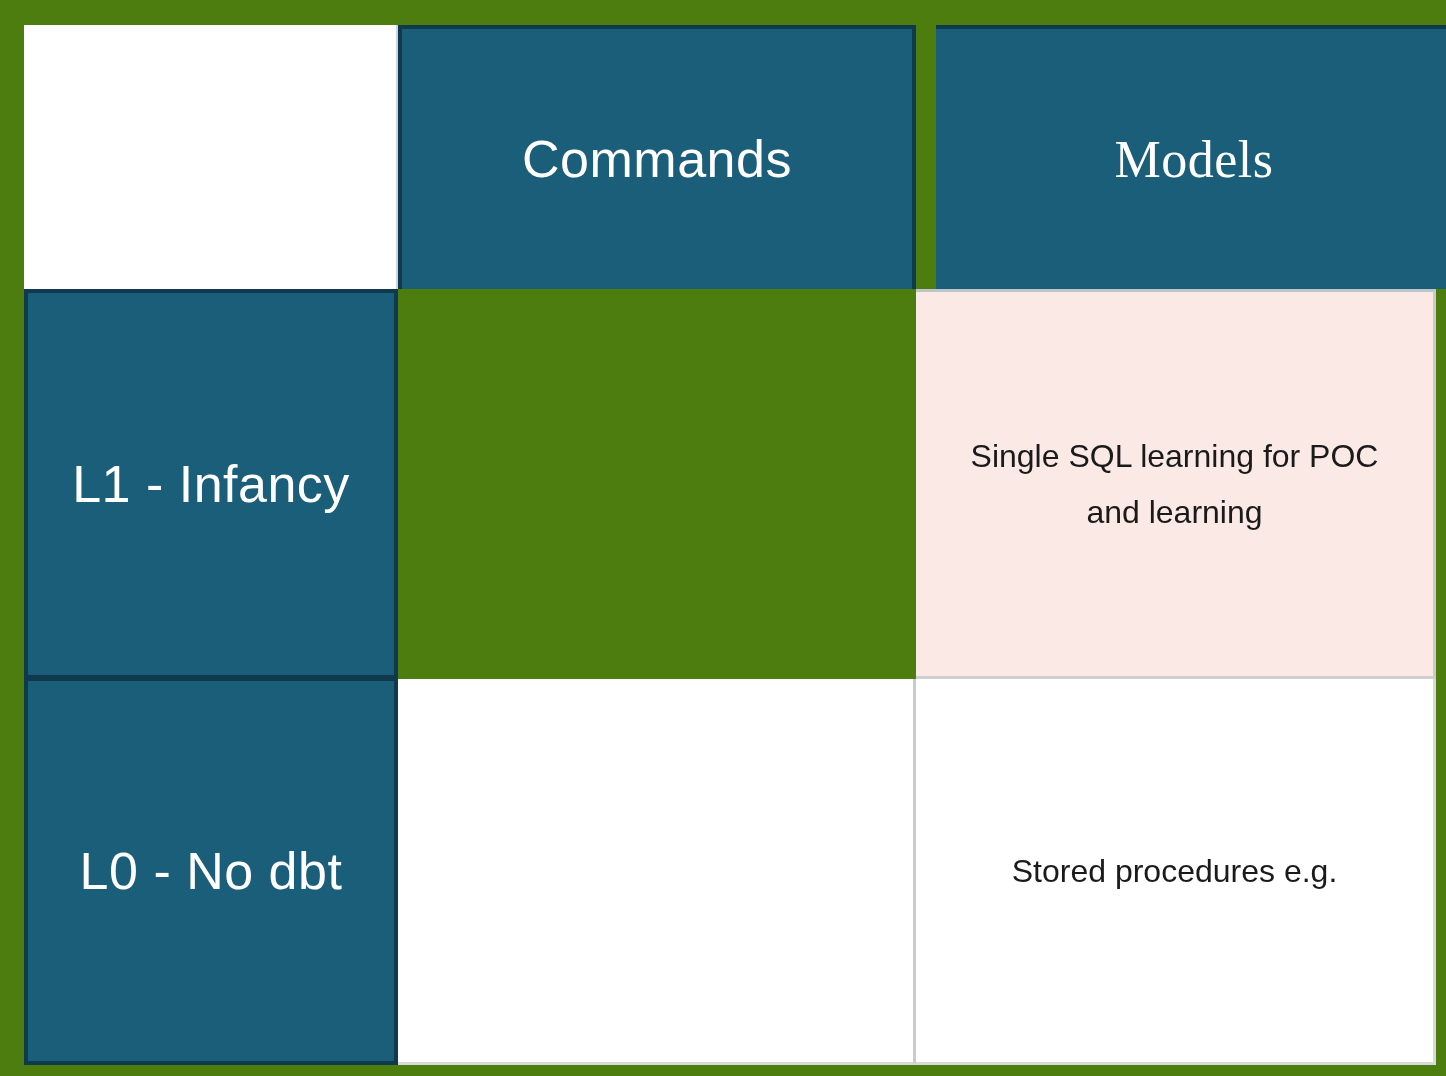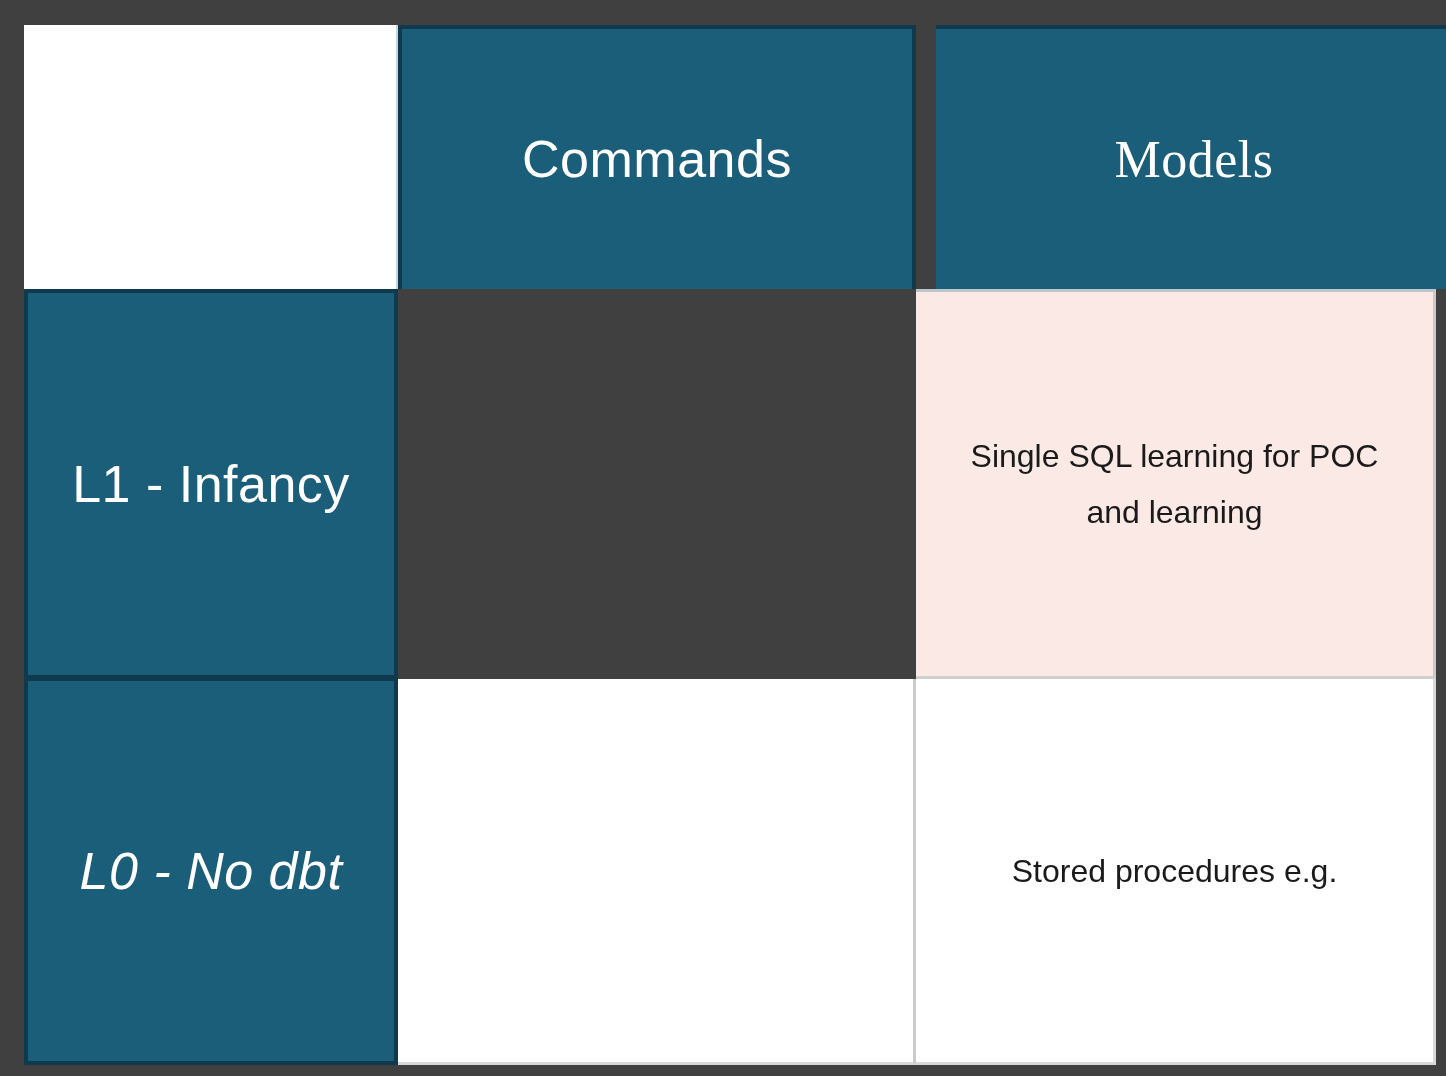--- a/index.html
+++ b/index.html
@@ -5,21 +5,21 @@
   html, body {
     margin: 0;
     padding: 0;
     background: #ffffff;
     font-family: "Liberation Sans", sans-serif;
   }
   .canvas {
     position: relative;
     width: 1446px;
     height: 1076px;
-    background: #404040;
+    background: #4d7c0f;
     overflow: hidden;
   }
   .cell {
     position: absolute;
     box-sizing: border-box;
     display: flex;
     align-items: center;
     justify-content: center;
     text-align: center;
   }
@@ -60,21 +60,21 @@
     border-top: 4px solid #0f3a4e; border-right: 4px solid #0f3a4e;
     border-bottom: none; border-left: none; font-family: Liberation Serif, serif;
   }
   .cell-l1 {
     left: 24px; top: 289px; width: 374px; height: 390px;
     border: 4px solid #0f3a4e;
     text-align: right;
   }
   .cell-l0 {
     left: 24px; top: 679px; width: 374px; height: 386px;
-    border: 4px solid #0f3a4e; border-top: 2px solid #0f3a4e; font-style: italic;
+    border: 4px solid #0f3a4e; border-top: 2px solid #0f3a4e;
   }
   .cell-dbtrun {
     left: 398px; top: 289px; width: 518px; height: 390px;
     border-top: 3px solid #bcc5c9;
     border-right: 3px solid #cbcbcb;
     border-bottom: 3px solid #cfcfcf;
   }
   .cell-singlesql {
     left: 916px; top: 289px; width: 520px; height: 390px;
     border-top: 3px solid #bcc5c9;

